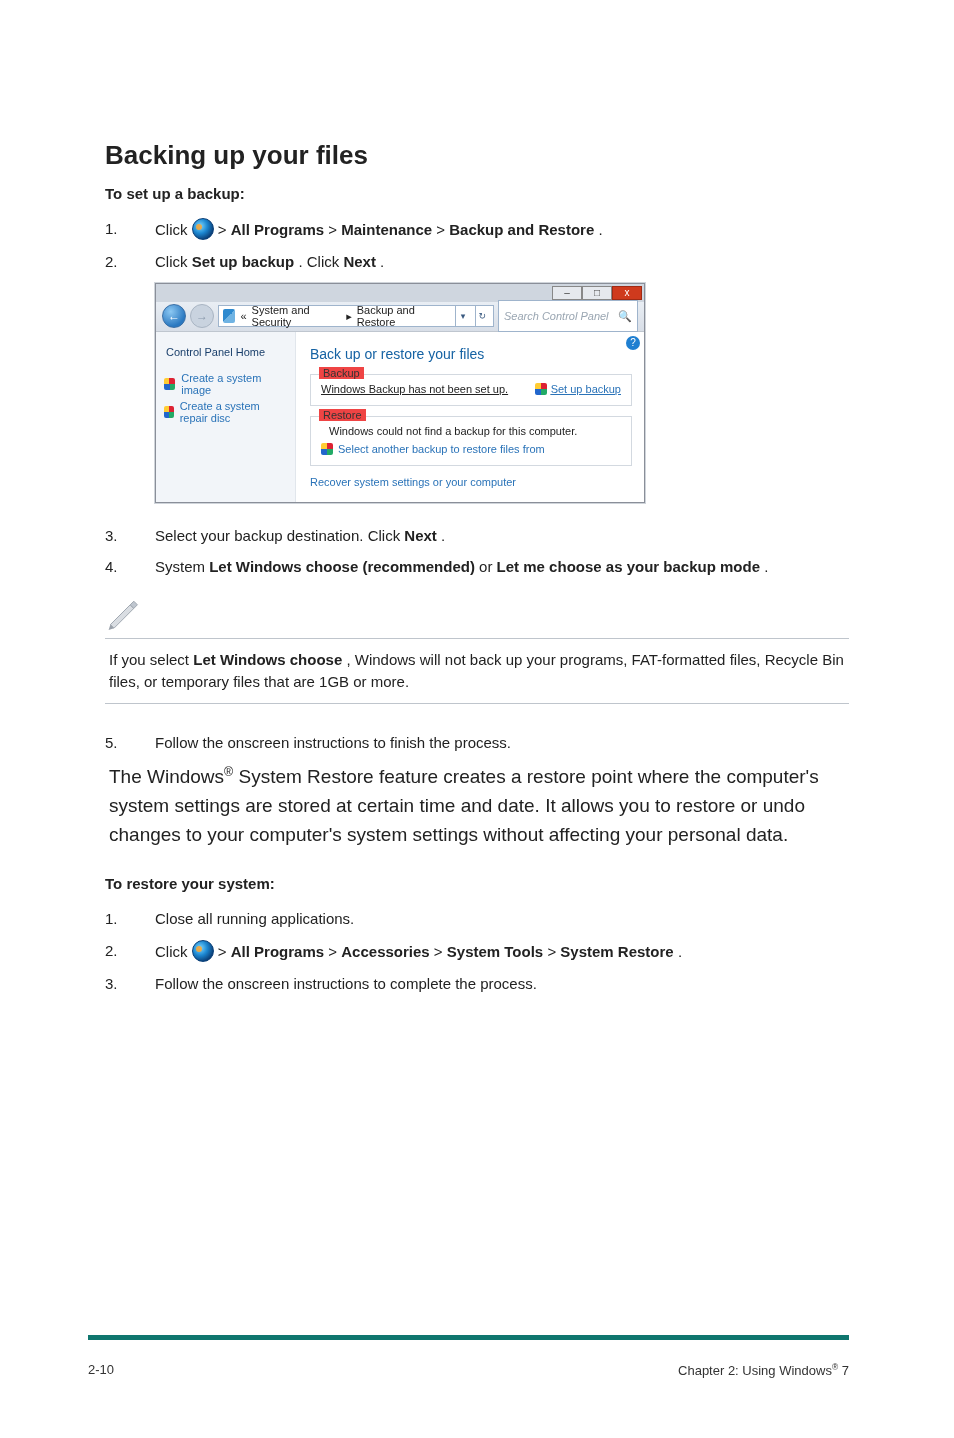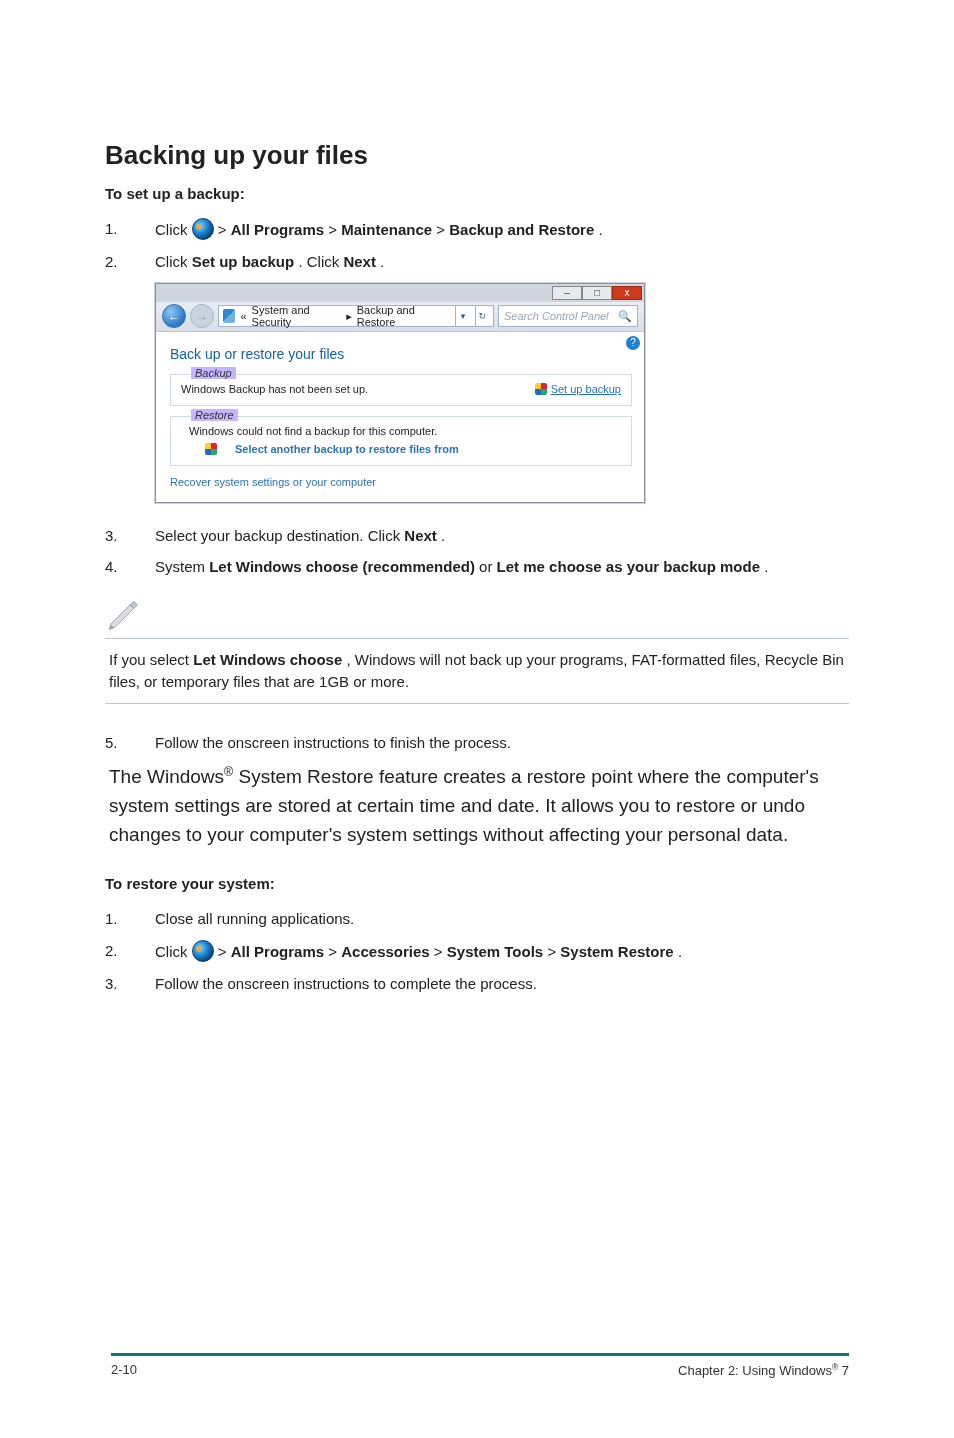--- a/index.html
+++ b/index.html
@@ -108,21 +108,21 @@
   }
   .flagicon {
     width:14px;height:14px;background:linear-gradient(135deg,#2d89cf 50%,#6fb3e3 50%);
     border-radius:2px;
   }
   .addr-drop, .addr-refresh {
     width:16px; height:20px; display:flex; align-items:center; justify-content:center;
     font-size:9px; color:#3a5a80; border-left:1px solid #9fb4cc;
   }
   .searchbox {
-    width:140px; height:22px; background:#fff; border:1px solid #9fb4cc;
+    width:140px; height:32px; background:#fff; border:1px solid #9fb4cc;
     display:flex; align-items:center; padding:0 5px;
     color:#9aa6b2; font-style:italic;
     justify-content:space-between;
   }
   .win-body { display:flex; background:#fff; position:relative; }
   .win-side {
     width:140px; padding:10px 8px; background:#f2f5f9;
     border-right:1px solid #e1e6ec;
   }
   .side-home { color:#1a3f6b; margin:4px 0 14px 2px; }
@@ -138,25 +138,25 @@
   .win-main { flex:1; padding:10px 12px 14px 14px; position:relative; }
   .help-q {
     position:absolute; top:4px; right:4px;
     width:14px;height:14px;border-radius:50%;
     background:#1f7fd1;color:#fff;font-size:10px;
     display:flex;align-items:center;justify-content:center;
   }
   .panel-title { color:#1562a3; font-size:14px; margin:4px 0 12px; }
   .fieldset { border:1px solid #d3d9e0; padding:8px 10px 10px; margin:0 0 10px; position:relative;}
   .fieldset .legend {
-    position:absolute; top:-8px; left:20px; background:#c4b5fd; padding:0 4px; color:#333;font-style:italic;
-  }
-  .backup-row { display:flex; justify-content:space-between; align-items:center; }
+    position:absolute; top:-8px; left:8px; background:#ef4444; padding:0 4px; color:#333;
+  }
+  .backup-row { display:flex; justify-content:space-between; align-items:center;text-decoration:underline; }
   .setup-link { color:#2a73b8; display:flex; align-items:center; gap:4px; text-decoration:underline;}
-  .restore-link { color:#2a73b8; display:flex; align-items:center; gap:18px; margin:6px 0 0 24px;font-weight:bold;}
+  .restore-link { color:#2a73b8; display:flex; align-items:center; gap:5px; margin:6px 0 0 0;}
   .recover-link { color:#2a73b8; margin-top:4px;}
 
   .note-block { display:flex; align-items:flex-start; margin: 10px 0 28px; flex-direction: column;}
   .note-icon-col { width:50px; flex:0 0 50px; padding-top:6px;}
   .pencil {
     width:36px;height:36px;
   }
   .note-body { flex:1; }
   .note-rule { border:0; border-top:1px solid #bfc5cc; margin:0; }
   .note-text { font-size:15px; line-height:1.45; padding:10px 4px; }
@@ -165,23 +165,23 @@
     font-size: 28px;
     font-weight: bold;
     margin: 30px 0 16px 0;
   }
   .para { font-size:19px; line-height:1.5; margin:0 4px 26px; }
   sup { font-size:0.65em; vertical-align:super; }
 
   .footer {
     position:absolute;
     bottom: 60px;
-    left:111px; right:105px;
-    border-top:3px solid #0f766e;
-    padding-top:6px;
+    left:88px; right:105px;
+    border-top:5px solid #0f766e;
+    padding-top:22px;
     display:flex; justify-content:space-between;
     font-size:13px; color:#333;
   }
 </style>
 </head>
 <body>
 
 <div class="page">
 
   <div class="h-title">Backing up your files</div>
@@ -238,20 +238,31 @@
           <span class="addr-drop">▾</span>
           <span class="addr-refresh">↻</span>
         </div>
         <div class="searchbox">
           <span>Search Control Panel</span>
           <span style="font-style:normal;color:#2a73b8;">🔍</span>
         </div>
       </div>
       <div class="win-body">
         <div class="help-q">?</div>
+        <div class="win-side">
+          <div class="side-home">Control Panel Home</div>
+          <div class="side-link">
+            <span class="shield"></span>
+            <span>Create a system image</span>
+          </div>
+          <div class="side-link">
+            <span class="shield"></span>
+            <span>Create a system repair disc</span>
+          </div>
+        </div>
         <div class="win-main">
           <div class="panel-title">Back up or restore your files</div>
           <div class="fieldset">
             <div class="legend">Backup</div>
             <div class="backup-row">
               <span>Windows Backup has not been set up.</span>
               <span class="setup-link">
                 <span class="shield"></span>
                 <span>Set up backup</span>
               </span>

